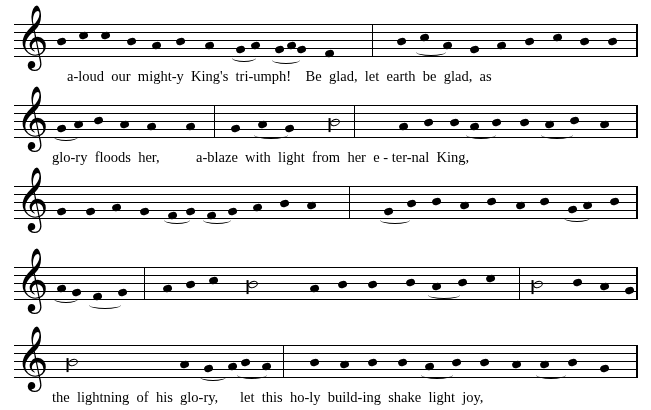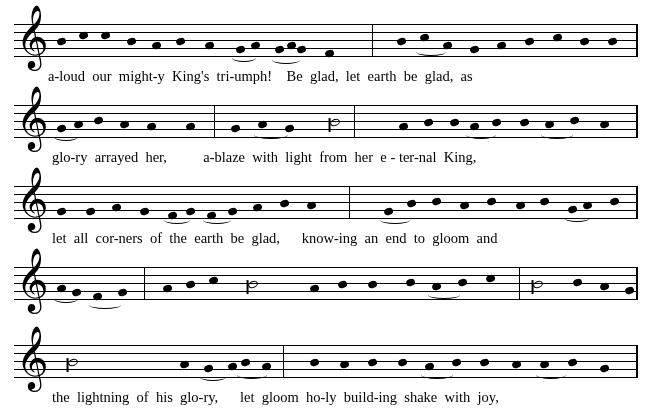--- a/index.html
+++ b/index.html
@@ -143,21 +143,21 @@
       <div class="note" style="left: 470px; top: 22px;"></div>
       <div class="note" style="left: 497px; top: 18px;"></div>
       <div class="note" style="left: 525px; top: 14px;"></div>
       <div class="note" style="left: 553px; top: 10px;"></div>
       <div class="note" style="left: 580px; top: 14px;"></div>
       <div class="note" style="left: 608px; top: 14px;"></div>
       <div class="slur" style="left: 232px; top: 30px; width: 24px;"></div>
       <div class="slur" style="left: 272px; top: 32px; width: 28px;"></div>
       <div class="slur" style="left: 416px; top: 24px; width: 30px;"></div>
     </div>
-    <div class="lyric" style="top: 68px; left: 48px;">a-loud  our  might-y  King's  tri-umph!    Be  glad,  let  earth  be  glad,  as</div>
+    <div class="lyric" style="top: 68px; left: 67px;">a-loud  our  might-y  King's  tri-umph!    Be  glad,  let  earth  be  glad,  as</div>
     <div class="system" style="top: 105px;">
       <div class="stafflines">
         <div class="ln ln0"></div>
         <div class="ln ln1"></div>
         <div class="ln ln2"></div>
         <div class="ln ln3"></div>
         <div class="ln ln4"></div>
       </div>
       <div class="clef">𝄞</div>
       <div class="barline" style="left: 214px;"></div>
@@ -180,21 +180,21 @@
       <div class="note" style="left: 492px; top: 14px;"></div>
       <div class="note" style="left: 520px; top: 14px;"></div>
       <div class="note" style="left: 545px; top: 16px;"></div>
       <div class="note" style="left: 570px; top: 12px;"></div>
       <div class="note" style="left: 600px; top: 16px;"></div>
       <div class="slur" style="left: 54px; top: 28px; width: 24px;"></div>
       <div class="slur" style="left: 254px; top: 26px; width: 34px;"></div>
       <div class="slur" style="left: 466px; top: 26px; width: 30px;"></div>
       <div class="slur" style="left: 541px; top: 26px; width: 32px;"></div>
     </div>
-    <div class="lyric" style="top: 149px; left: 52px;">glo-ry  arrayed  her,          a-blaze  with  light  from  her  e - ter-nal  King,</div>
+    <div class="lyric" style="top: 149px; left: 52px;">glo-ry  floods  her,          a-blaze  with  light  from  her  e - ter-nal  King,</div>
     <div class="system" style="top: 186px;">
       <div class="stafflines">
         <div class="ln ln0"></div>
         <div class="ln ln1"></div>
         <div class="ln ln2"></div>
         <div class="ln ln3"></div>
         <div class="ln ln4"></div>
       </div>
       <div class="clef">𝄞</div>
       <div class="barline" style="left: 349px;"></div>
@@ -218,21 +218,20 @@
       <div class="note" style="left: 516px; top: 16px;"></div>
       <div class="note" style="left: 540px; top: 12px;"></div>
       <div class="note" style="left: 568px; top: 20px;"></div>
       <div class="note" style="left: 583px; top: 16px;"></div>
       <div class="note" style="left: 610px; top: 12px;"></div>
       <div class="slur" style="left: 164px; top: 30px; width: 26px;"></div>
       <div class="slur" style="left: 203px; top: 30px; width: 28px;"></div>
       <div class="slur" style="left: 380px; top: 30px; width: 30px;"></div>
       <div class="slur" style="left: 564px; top: 28px; width: 26px;"></div>
     </div>
-    <div class="lyric" style="top: 230px; left: 52px;">let  all  cor-ners  of  the  earth  be  glad,      know-ing  an  end  to  gloom  and</div>
     <div class="system" style="top: 267px;">
       <div class="stafflines">
         <div class="ln ln0"></div>
         <div class="ln ln1"></div>
         <div class="ln ln2"></div>
         <div class="ln ln3"></div>
         <div class="ln ln4"></div>
       </div>
       <div class="clef">𝄞</div>
       <div class="barline" style="left: 144px;"></div>
@@ -287,14 +286,14 @@
       <div class="note" style="left: 480px; top: 14px;"></div>
       <div class="note" style="left: 512px; top: 16px;"></div>
       <div class="note" style="left: 540px; top: 16px;"></div>
       <div class="note" style="left: 568px; top: 14px;"></div>
       <div class="note" style="left: 600px; top: 20px;"></div>
       <div class="slur" style="left: 200px; top: 28px; width: 26px;"></div>
       <div class="slur" style="left: 237px; top: 26px; width: 30px;"></div>
       <div class="slur" style="left: 421px; top: 26px; width: 32px;"></div>
       <div class="slur" style="left: 536px; top: 26px; width: 30px;"></div>
     </div>
-    <div class="lyric" style="top: 389px; left: 52px;">the  lightning  of  his  glo-ry,      let  gloom  ho-ly  build-ing  shake  with  joy,</div>
+    <div class="lyric" style="top: 389px; left: 52px;">the  lightning  of  his  glo-ry,      let  this  ho-ly  build-ing  shake  light  joy,</div>
   </div>
 
 </body></html>

